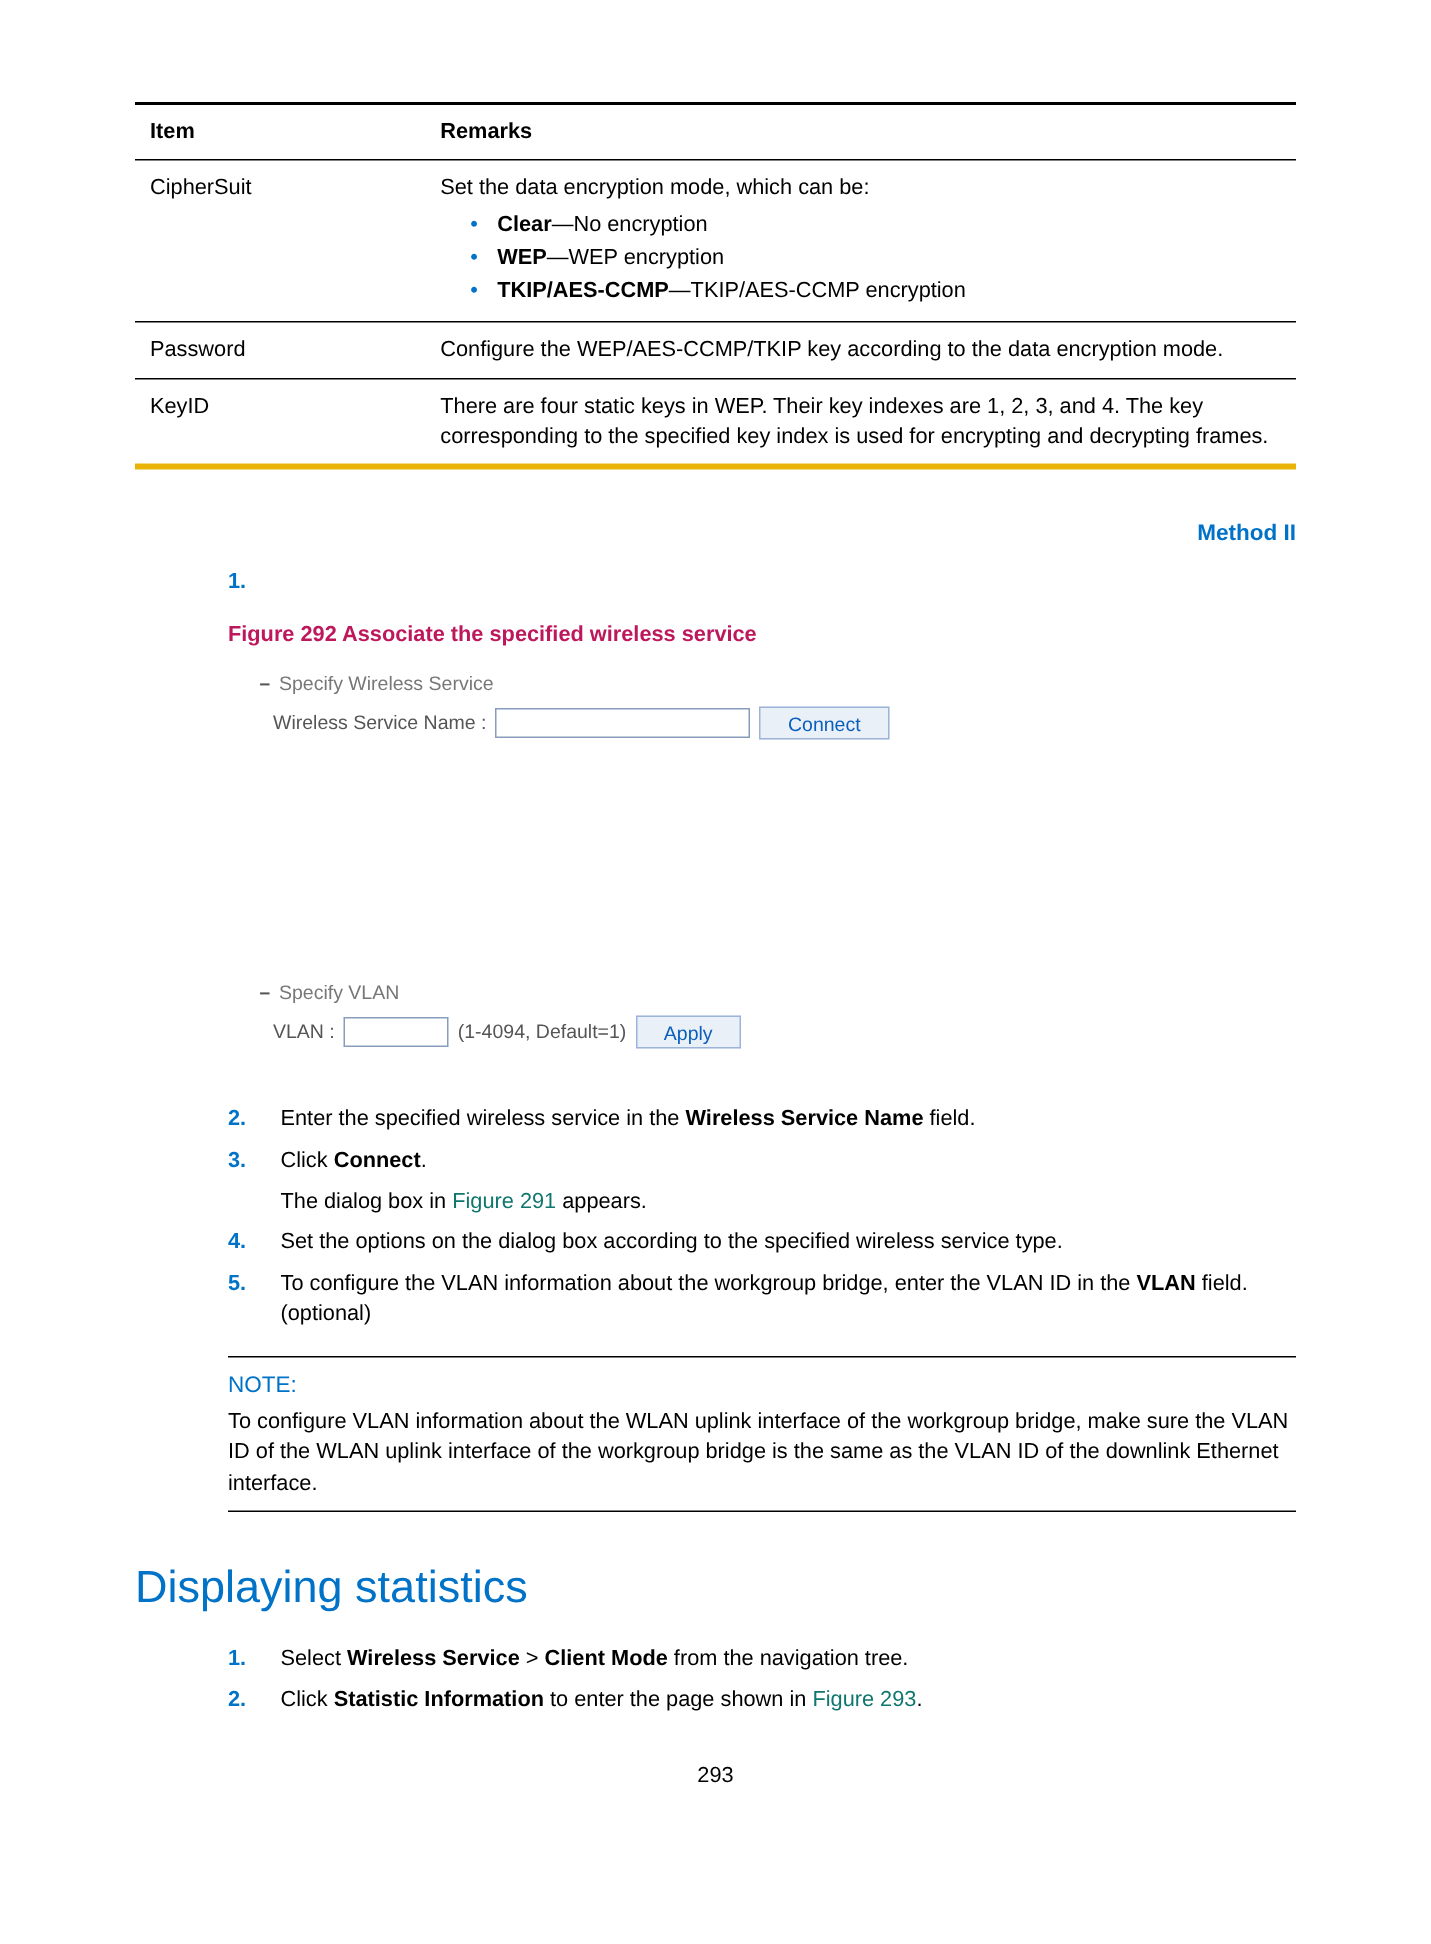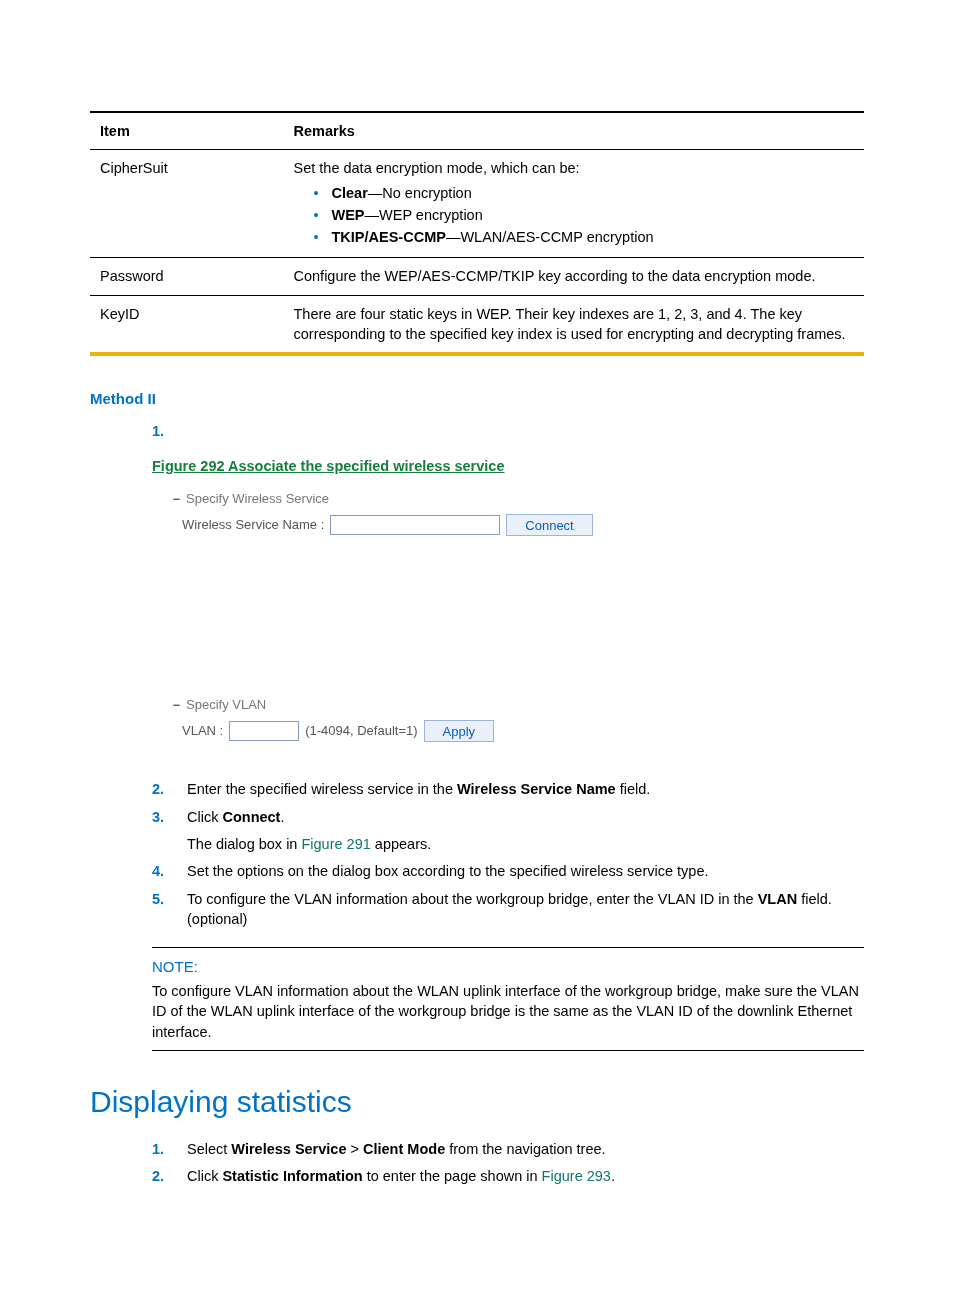--- a/index.html
+++ b/index.html
@@ -7,21 +7,21 @@
       font-family: Arial, Helvetica, sans-serif;
       font-size: 14.5px;
       color: #000;
       margin: 0;
       padding: 0;
       background: #fff;
       line-height: 1.4;
       width: 954px;
     }
     .page {
-      padding: 111px 90px 40px 90px;
+      padding: 68px 90px 40px 90px;
     }
     
     
     .config-table {
       width: 100%;
       border-collapse: collapse;
       margin-bottom: 30px;
     }
     .config-table th, .config-table td {
       text-align: left;
@@ -52,33 +52,33 @@
       color: #0073c8;
       position: absolute;
       left: -18px;
     }
     
     h3.method {
       color: #0073c8;
       font-weight: bold;
       font-size: 15px;
       margin: 32px 0 12px 0;
+      text-align: right;
     }
 
     .step-row { display: flex; margin: 7px 0; padding-left: 62px;}
     .step-row .num { font-weight: bold; color: #0073c8; min-width: 35px;}
     .step-row .body { flex:1; }
     .step-sub { padding-left: 97px; margin-top:4px; margin-bottom:4px;}
 
     h4.figure {
-      color: #15803d;
+      color: #be185d;
       font-weight: bold;
       font-size: 14.5px;
       margin: 14px 0 14px 62px;
-      text-decoration: underline;
     }
 
     
     .ui-panel { margin-left: 80px; margin-top: 10px; margin-bottom: 10px; font-size: 13px; }
     .panel-header { color: #777; margin-bottom: 6px; }
     .panel-header .toggle { font-weight: bold; color: #555; margin-right: 3px;}
     .form-row { margin-left: 12px; display: flex; align-items: center; gap: 6px; color:#555;}
     .form-row .label { color: #555; }
     .text-input {
       border: 1px solid #889dbb;
@@ -127,21 +127,21 @@
       </tr>
     </thead>
     <tbody>
       <tr>
         <td class="cell-vmid">CipherSuit</td>
         <td>
           <div>Set the data encryption mode, which can be:</div>
           <ul class="bullet-list">
             <li><b>Clear</b><span>—No encryption</span></li>
             <li><b>WEP</b><span>—WEP encryption</span></li>
-            <li><b>TKIP/AES-CCMP</b><span>—WLAN/AES-CCMP encryption</span></li>
+            <li><b>TKIP/AES-CCMP</b><span>—TKIP/AES-CCMP encryption</span></li>
           </ul>
         </td>
       </tr>
       <tr>
         <td class="cell-vmid">Password</td>
         <td>Configure the WEP/AES-CCMP/TKIP key according to the data encryption mode.</td>
       </tr>
       <tr>
         <td class="cell-vmid">KeyID</td>
         <td>There are four static keys in WEP. Their key indexes are 1, 2, 3, and 4. The key corresponding to the specified key index is used for encrypting and decrypting frames.</td>
@@ -227,14 +227,15 @@
     </div>
   </div>
 
   <div class="step-row">
     <div class="num">2.</div>
     <div class="body">
       <span>Click </span><b>Statistic Information</b><span> to enter the page shown in </span><span class="link">Figure 293</span><span>.</span>
     </div>
   </div>
 
+  <div class="page-number">293</div>
 
 </div>
 
 </body></html>

